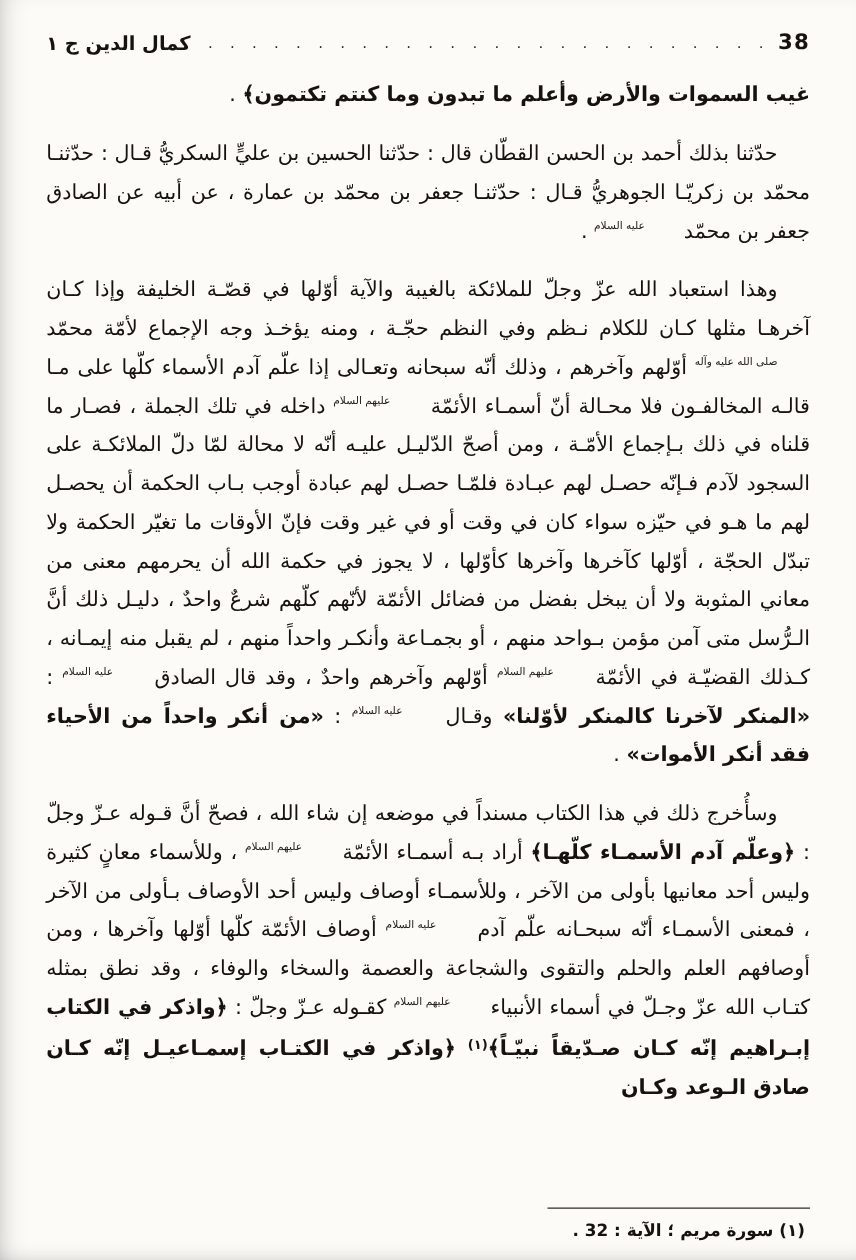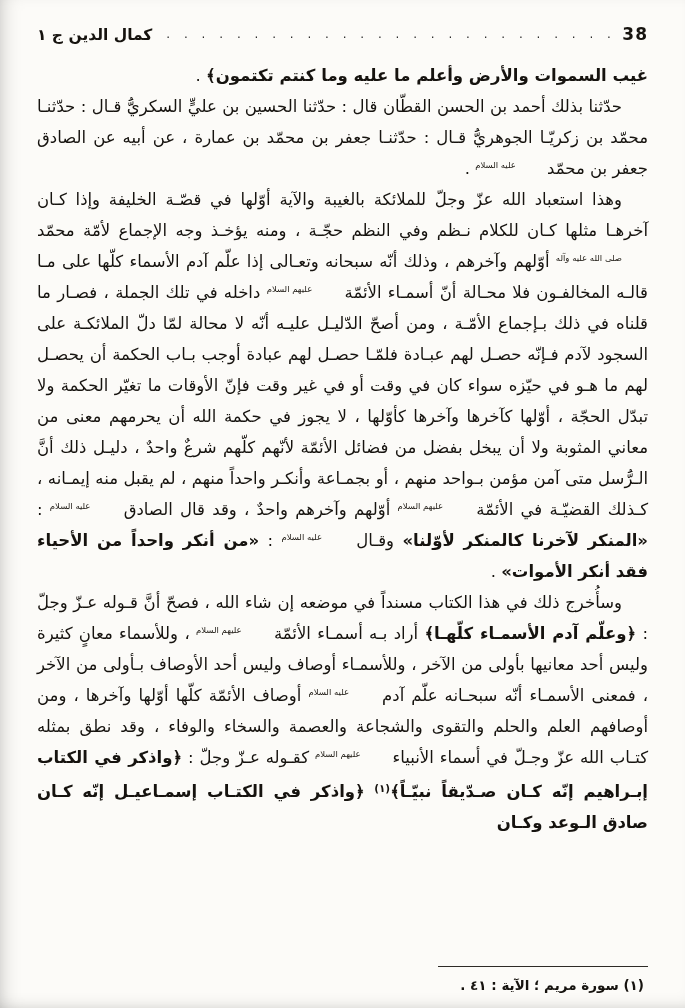--- a/index.html
+++ b/index.html
@@ -43,21 +43,21 @@
   }
   .title { font-size: 15.5px; }
   
   .page-body {
     font-size: 16.5px;
     line-height: 31px;
     text-align: justify;
     text-justify: inter-word;
   }
   .para { margin: 0; }
-  .para.indent { text-indent: 26px; }
+  .para.indent { text-indent: 26px; margin-top: 16px; }
   .bold { font-weight: bold; }
   .honorific {
     font-size: 8.5px;
     line-height: 1;
     display: inline-block;
     vertical-align: middle;
     transform: translateY(-4px);
     white-space: nowrap;
     color: #24201a;
   }
@@ -85,24 +85,24 @@
 
 <div class="page">
 
   <div class="header">
     <span class="page-num">38</span>
     <span class="leader">. . . . . . . . . . . . . . . . . . . . . . . . . . . . . . . . . . . . . . . . . . . . . . . .</span>
     <span class="title">كمال الدين ج ١</span>
   </div>
 
   <div class="page-body">
-      <p class="para"><span class="bold">غيب السموات والأرض وأعلم ما عليه وما كنتم تكتمون﴾</span><span> .</span></p>
+      <p class="para"><span class="bold">غيب السموات والأرض وأعلم ما تبدون وما كنتم تكتمون﴾</span><span> .</span></p>
       <p class="para indent"><span>حدّثنا بذلك أحمد بن الحسن القطّان قال : حدّثنا الحسين بن عليٍّ السكريُّ قـال : حدّثنـا محمّد بن زكريّـا الجوهريُّ قـال : حدّثنـا جعفر بن محمّد بن عمارة ، عن أبيه عن الصادق جعفر بن محمّد </span><span class="honorific">عليه السلام</span><span> .</span></p>
       <p class="para indent"><span>وهذا استعباد الله عزّ وجلّ للملائكة بالغيبة والآية أوّلها في قصّـة الخليفة وإذا كـان آخرهـا مثلها كـان للكلام نـظم وفي النظم حجّـة ، ومنه يؤخـذ وجه الإجماع لأمّة محمّد </span><span class="honorific">صلى الله عليه وآله</span><span> أوّلهم وآخرهم ، وذلك أنّه سبحانه وتعـالى إذا علّم آدم الأسماء كلّها على مـا قالـه المخالفـون فلا محـالة أنّ أسمـاء الأئمّة </span><span class="honorific">عليهم السلام</span><span> داخله في تلك الجملة ، فصـار ما قلناه في ذلك بـإجماع الأمّـة ، ومن أصحّ الدّليـل عليـه أنّه لا محالة لمّا دلّ الملائكـة على السجود لآدم فـإنّه حصـل لهم عبـادة فلمّـا حصـل لهم عبادة أوجب بـاب الحكمة أن يحصـل لهم ما هـو في حيّزه سواء كان في وقت أو في غير وقت فإنّ الأوقات ما تغيّر الحكمة ولا تبدّل الحجّة ، أوّلها كآخرها وآخرها كأوّلها ، لا يجوز في حكمة الله أن يحرمهم معنى من معاني المثوبة ولا أن يبخل بفضل من فضائل الأئمّة لأنّهم كلّهم شرعٌ واحدٌ ، دليـل ذلك أنَّ الـرُّسل متى آمن مؤمن بـواحد منهم ، أو بجمـاعة وأنكـر واحداً منهم ، لم يقبل منه إيمـانه ، كـذلك القضيّـة في الأئمّة </span><span class="honorific">عليهم السلام</span><span> أوّلهم وآخرهم واحدٌ ، وقد قال الصادق </span><span class="honorific">عليه السلام</span><span> : </span><span class="bold">«المنكر لآخرنا كالمنكر لأوّلنا»</span><span> وقـال </span><span class="honorific">عليه السلام</span><span> : </span><span class="bold">«من أنكر واحداً من الأحياء فقد أنكر الأموات»</span><span> .</span></p>
       <p class="para indent"><span>وسأُخرج ذلك في هذا الكتاب مسنداً في موضعه إن شاء الله ، فصحّ أنَّ قـوله عـزّ وجلّ : </span><span class="bold">﴿وعلّم آدم الأسمـاء كلّهـا﴾</span><span> أراد بـه أسمـاء الأئمّة </span><span class="honorific">عليهم السلام</span><span> ، وللأسماء معانٍ كثيرة وليس أحد معانيها بأولى من الآخر ، وللأسمـاء أوصاف وليس أحد الأوصاف بـأولى من الآخر ، فمعنى الأسمـاء أنّه سبحـانه علّم آدم </span><span class="honorific">عليه السلام</span><span> أوصاف الأئمّة كلّها أوّلها وآخرها ، ومن أوصافهم العلم والحلم والتقوى والشجاعة والعصمة والسخاء والوفاء ، وقد نطق بمثله كتـاب الله عزّ وجـلّ في أسماء الأنبياء </span><span class="honorific">عليهم السلام</span><span> كقـوله عـزّ وجلّ : </span><span class="bold">﴿واذكر في الكتاب إبـراهيم إنّه كـان صـدّيقاً نبيّـاً﴾</span><span class="fn-ref">(١)</span><span> </span><span class="bold">﴿واذكر في الكتـاب إسمـاعيـل إنّه كـان صادق الـوعد وكـان</span></p>
     </div>
 
   <div class="footnote">
     <div class="fn-rule"></div>
-    <div class="fn-text">(١) سورة مريم ؛ الآية : ٤١ .</div>
+    <div class="fn-text">(١) سورة مريم ؛ الآية : 32 .</div>
   </div>
 
 </div>
 
 </body></html>

